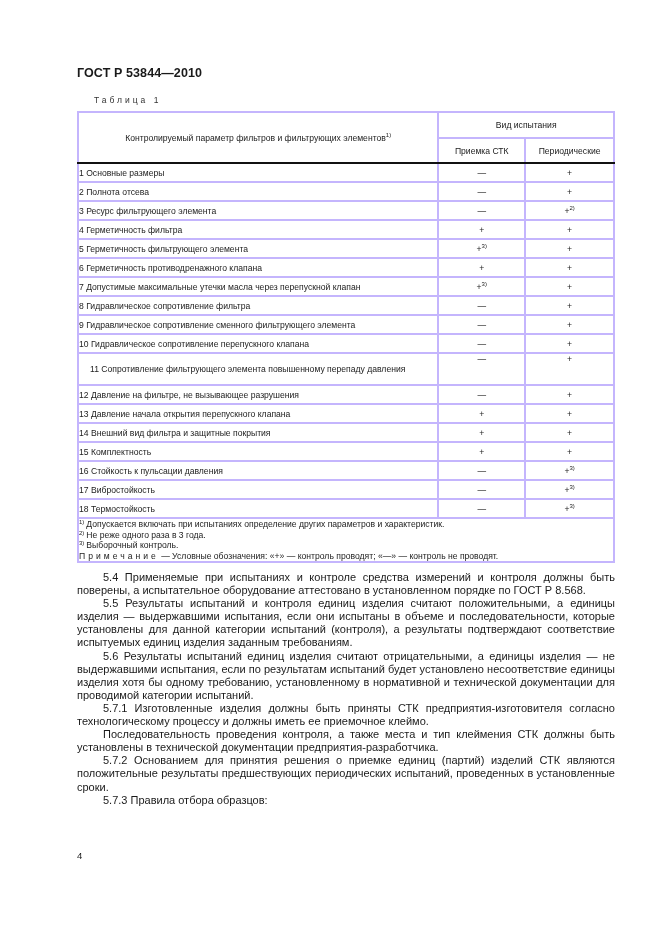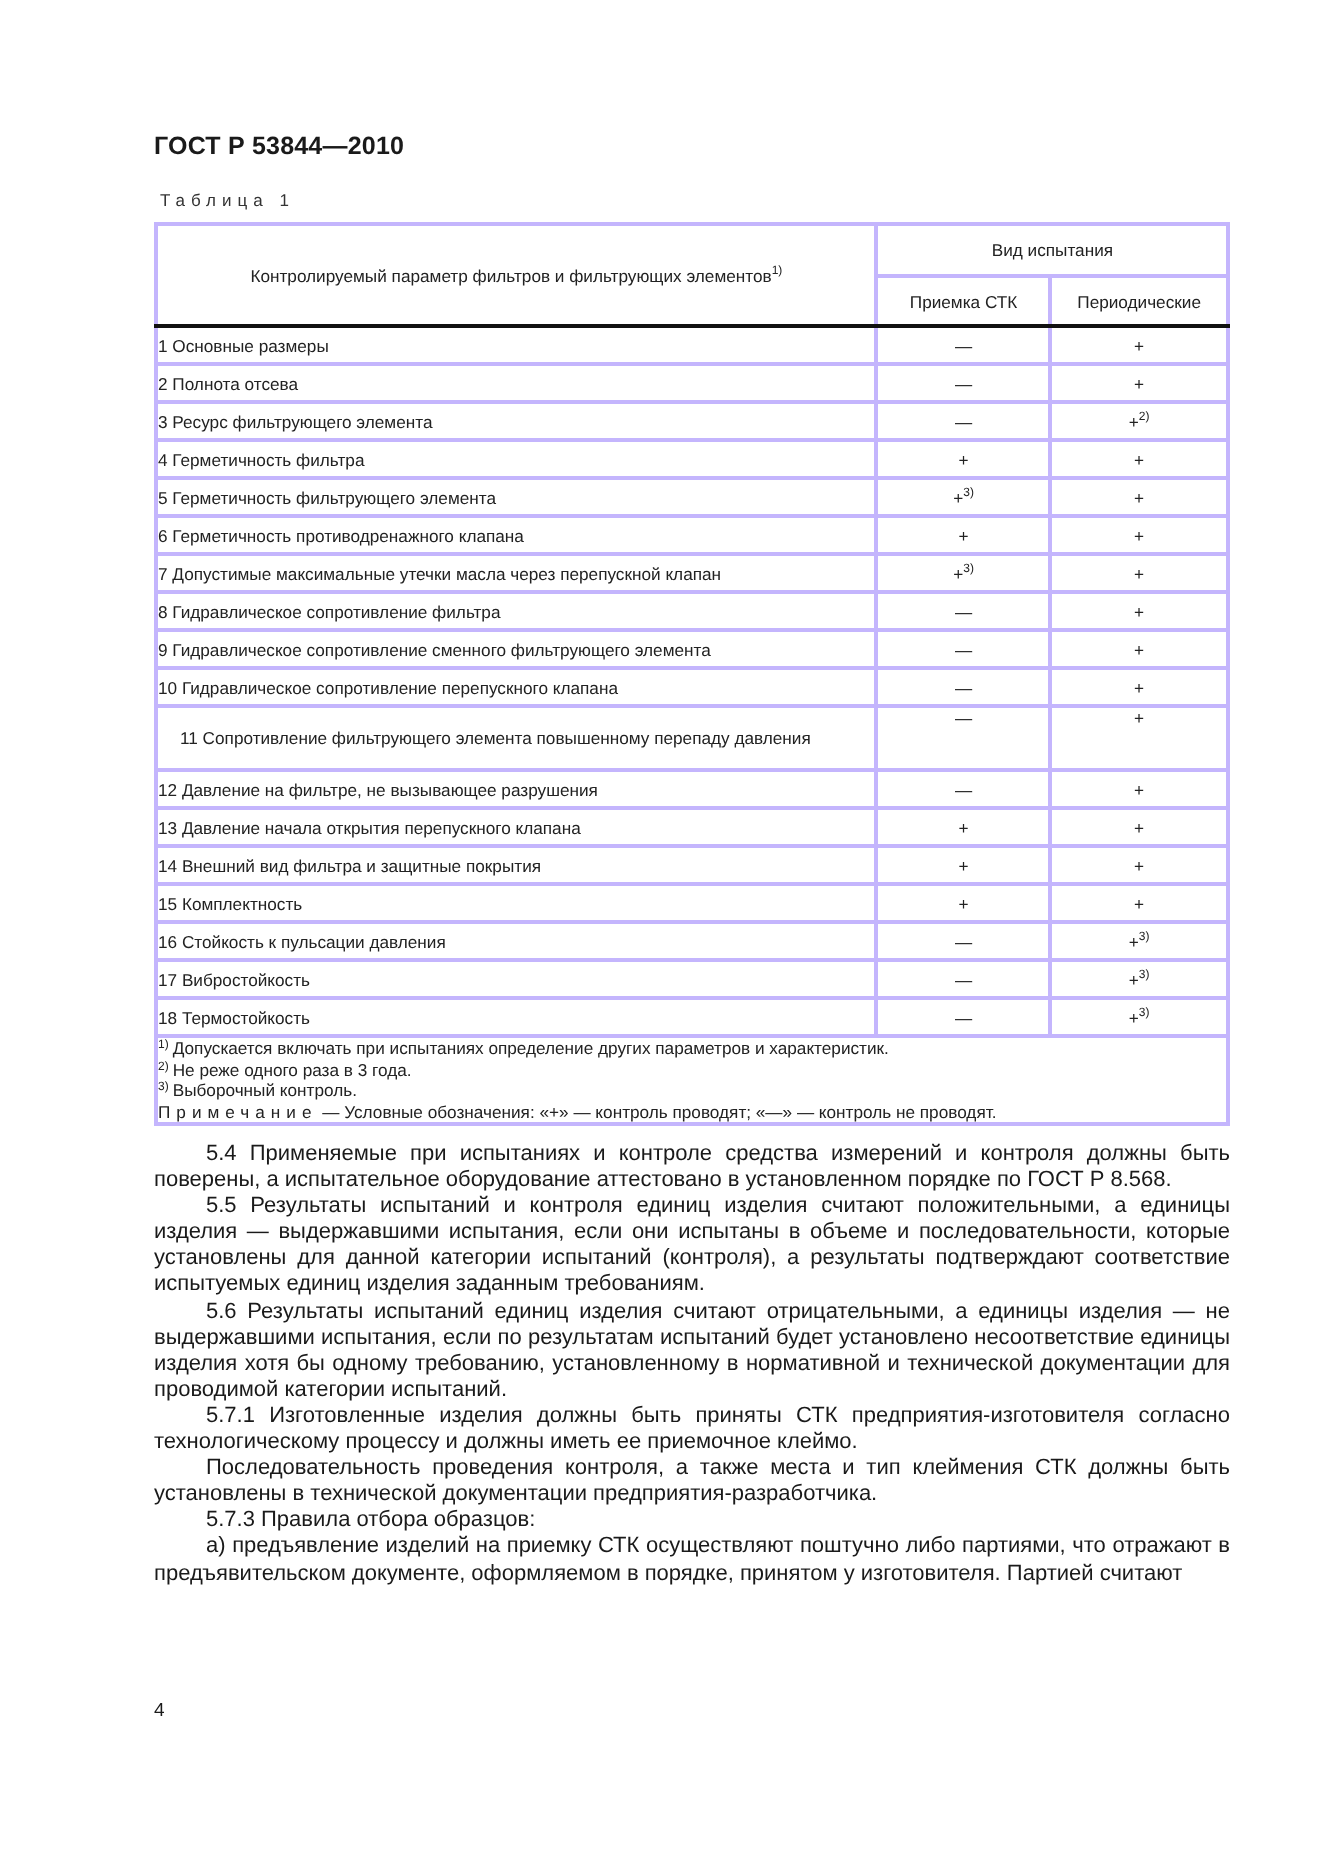--- a/index.html
+++ b/index.html
@@ -1,19 +1,19 @@
 <!DOCTYPE html>
 <html><head>
   <meta charset="utf-8">
   <style>
     html, body { margin: 0; padding: 0; background: #ffffff; }
     body { width: 661px; height: 936px; position: relative; overflow: hidden;
            font-family: "Liberation Sans", sans-serif; color: #1a1a1a; }
     .doc-header { position: absolute; left: 77px; top: 66px; font-weight: bold; font-size: 12.5px; letter-spacing: 0.1px; }
-    .table-caption { position: absolute; left: 80px; top: 95px; font-size: 8.5px; letter-spacing: 3px; color: #333; text-align: right; }
+    .table-caption { position: absolute; left: 94px; top: 95px; font-size: 8.5px; letter-spacing: 3px; color: #333; text-align: right; }
     table.main { position: absolute; left: 77px; top: 111px; width: 538px; border-collapse: collapse;
                  font-size: 8.6px; color: #222; }
     table.main td, table.main th { border: 2px solid #c4b5fd; padding: 0; font-weight: normal; }
     table.main col.c1 { width: 362px; }
     table.main col.c2 { width: 87px; }
     table.main col.c3 { width: 89px; }
     th.hdr-param { height: 48px; text-align: center; vertical-align: middle; }
     th.hdr-group { height: 24px; text-align: center; }
     th.hdr-sub { height: 23px; text-align: center; }
     thead tr:last-child th { border-bottom: 2px solid #111; }
@@ -158,17 +158,17 @@
     </tr>
   </tfoot>
 </table>
 
 <div class="body-text" id="body-text">
     <p>5.4  Применяемые при испытаниях и контроле средства измерений и контроля должны быть поверены, а испытательное оборудование аттестовано в установленном порядке по ГОСТ Р 8.568.</p>
     <p>5.5  Результаты испытаний и контроля единиц изделия считают положительными, а единицы изделия — выдержавшими испытания, если они испытаны в объеме и последовательности, которые установлены для данной категории испытаний (контроля), а результаты подтверждают соответствие испытуемых единиц изделия заданным требованиям.</p>
     <p>5.6  Результаты испытаний единиц изделия считают отрицательными, а единицы изделия — не выдержавшими испытания, если по результатам испытаний будет установлено несоответствие единицы изделия хотя бы одному требованию, установленному в нормативной и технической документации для проводимой категории испытаний.</p>
     <p>5.7.1  Изготовленные изделия должны быть приняты СТК предприятия-изготовителя согласно технологическому процессу и должны иметь ее приемочное клеймо.</p>
     <p>Последовательность проведения контроля, а также места и тип клеймения СТК должны быть установлены в технической документации предприятия-разработчика.</p>
+    <p>5.7.2  Основанием для принятия решения о приемке единиц (партий) изделий СТК являются положительные результаты предшествующих периодических испытаний, проведенных в установленные сроки.</p>
     <p>5.7.3  Правила отбора образцов:</p>
-    <p>а)  предъявление изделий на приемку СТК осуществляют поштучно либо партиями, что отражают в предъявительском документе, оформляемом в порядке, принятом у изготовителя. Партией считают</p>
   </div>
 
 <div class="page-num">4</div>
 
 </body></html>

